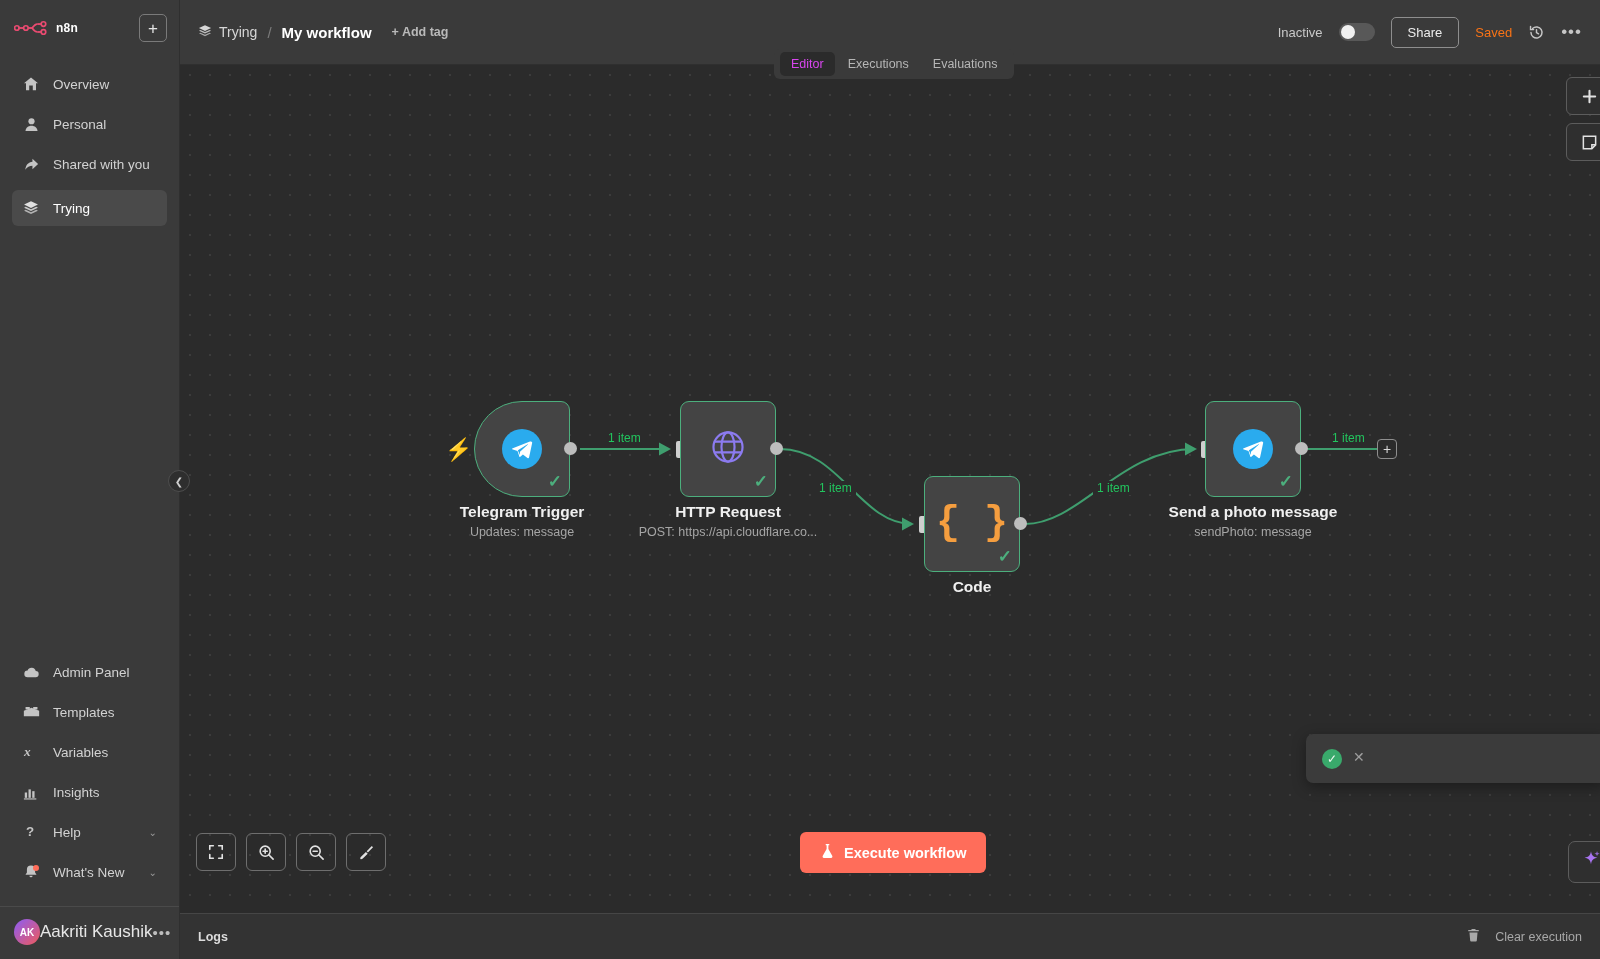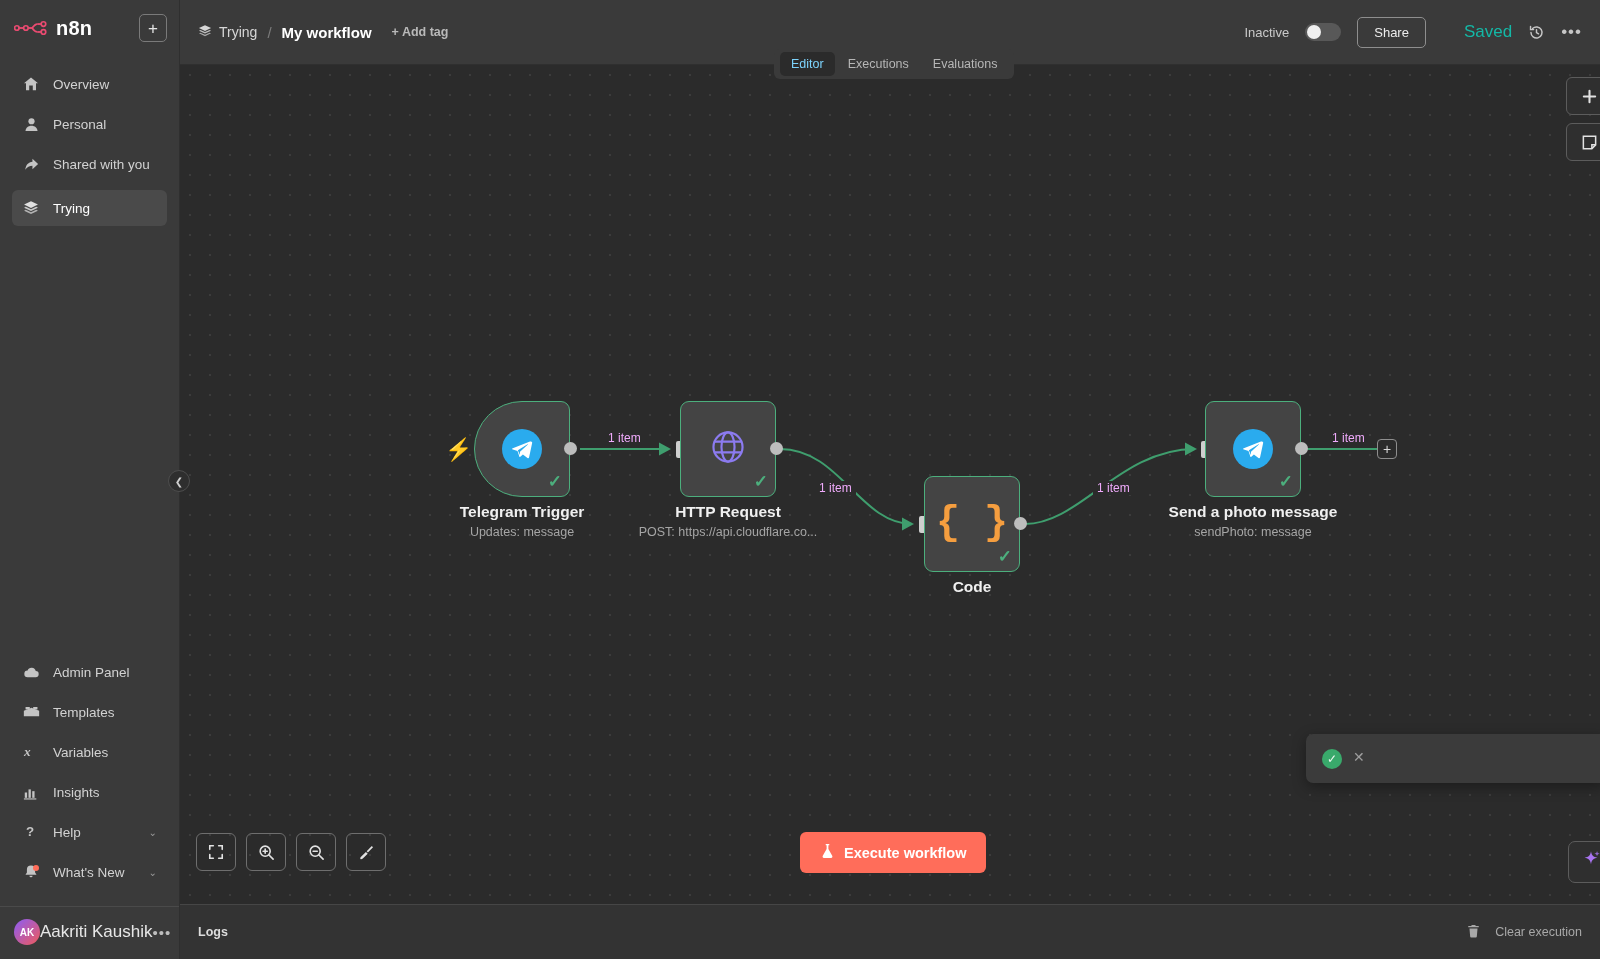--- a/index.html
+++ b/index.html
@@ -14,21 +14,21 @@
   
   .sidebar {
     width: 180px; height: 959px;
     background: #3a3a3a;
     display: flex; flex-direction: column;
     position: relative; z-index: 40;
     border-right: 1px solid #2f2f2f;
   }
   .sb-top { display: flex; align-items: center; padding: 14px 12px 10px 14px; gap: 8px; }
   .logo-mark { width: 34px; height: 20px; flex: 0 0 auto; }
-  .brand { color: #fff; font-size: 20px; font-weight: bold; letter-spacing: .2px; flex: 1; }
+  .brand { color: #fff; font-size: 12px; font-weight: bold; letter-spacing: .2px; flex: 1; }
   .plus-btn {
     width: 28px; height: 28px; border: 1px solid #7a7a7a; border-radius: 5px;
     display: flex; align-items: center; justify-content: center;
     color: #e4e4e4; font-size: 17px; line-height: 1; cursor: pointer; background: transparent;
   }
   .sb-nav { margin-top: 10px; }
   .sb-item {
     display: flex; align-items: center; gap: 13px;
     height: 36px; margin: 4px 12px; padding: 0 10px;
     border-radius: 6px; color: #d2d2d2; font-size: 13.5px; cursor: pointer;
@@ -77,31 +77,31 @@
   .inactive-lbl { color: #c9c9c9; font-size: 13px; }
   .toggle {
     width: 36px; height: 18px; border-radius: 10px; background: #585858;
     position: relative; cursor: pointer;
   }
   .toggle .knob { position: absolute; top: 2px; left: 2px; width: 14px; height: 14px; border-radius: 50%; background: #f0f0f0; }
   .share-btn {
     border: 1px solid #8e8e8e; border-radius: 5px; color: #ececec;
     font-size: 13px; padding: 7px 16px; background: transparent; cursor: pointer;
   }
-  .saved-lbl { color: #14b8a6; font-size: 17px; margin-left: 22px; }
+  .saved-lbl { color: #f97316; font-size: 13px; }
   .icon-btn { color: #c6c6c6; cursor: pointer; display: flex; align-items: center; }
   .dots { color: #c6c6c6; font-size: 17px; letter-spacing: 1px; cursor: pointer; }
 
   .tabs {
     position: absolute; left: 594px; top: 49px;
     display: flex; align-items: center; gap: 2px;
     background: #3a3a3a; border-radius: 6px; padding: 3px 6px; z-index: 35;
   }
   .tab { font-size: 12.5px; color: #b6b6b6; padding: 5px 11px; border-radius: 5px; cursor: pointer; }
-  .tab.active { background: #2b2b2b; color: #7dd3fc; }
+  .tab.active { background: #2b2b2b; color: #d946ef; }
 
   
   .canvas {
     position: absolute; left: 0; top: 65px; width: 1420px; height: 836px;
     background-color: #2b2b2b;
     background-image: radial-gradient(circle, #3c3c3c 1px, transparent 1px);
     background-size: 20px 20px;
     overflow: hidden;
   }
   .edges { position: absolute; left: 0; top: 0; width: 1420px; height: 836px; }
@@ -124,21 +124,21 @@
     white-space: nowrap; overflow: hidden; text-overflow: ellipsis;
   }
   .port-out {
     position: absolute; width: 13px; height: 13px; border-radius: 50%;
     background: #bdbdbd;
   }
   .port-in {
     position: absolute; width: 8px; height: 17px; border-radius: 2px; background: #cfcfcf;
   }
   .edge-label {
-    position: absolute; color: #f0abfc; font-size: 12px; background: #2b2b2b; padding: 0 4px;
+    position: absolute; color: #22c55e; font-size: 12px; background: #2b2b2b; padding: 0 4px;
   }
   .bolt { position: absolute; color: #ff6d5a; font-size: 22px; }
   .plus-endpoint {
     position: absolute; width: 20px; height: 20px; border: 1px solid #8e8e8e; border-radius: 4px;
     color: #d9d9d9; font-size: 14px; display: flex; align-items: center; justify-content: center;
     background: #2b2b2b; cursor: pointer;
   }
   .tg-icon {
     width: 40px; height: 40px; border-radius: 50%; background: #2aabee;
     display: flex; align-items: center; justify-content: center;
@@ -180,21 +180,21 @@
   }
   .toast-ico {
     width: 20px; height: 20px; border-radius: 50%; background: #39a96b; flex: 0 0 20px;
     display: flex; align-items: center; justify-content: center; color: #e9f7ef; font-size: 12px; margin-top: 1px;
   }
   .toast-msg { color: #e8e8e8; font-size: 14px; font-weight: bold; line-height: 1.35; flex: 1; }
   .toast-x { color: #9e9e9e; font-size: 14px; cursor: pointer; margin-top: 1px; }
 
   
   .logsbar {
-    position: absolute; left: 0; bottom: 0; width: 1420px; height: 55px;
+    position: absolute; left: 0; bottom: 0; width: 1420px; height: 46px;
     background: #333333; border-top: 1px solid #464646;
     display: flex; align-items: center; padding: 0 18px; z-index: 45;
   }
   .logs-lbl { color: #dcdcdc; font-size: 12.5px; font-weight: bold; cursor: pointer; }
   .clear-exec {
     margin-left: auto; color: #a8a8a8; font-size: 12.5px; display: flex; align-items: center; gap: 15px; cursor: pointer;
   }
 </style>
 </head>
 <body>

